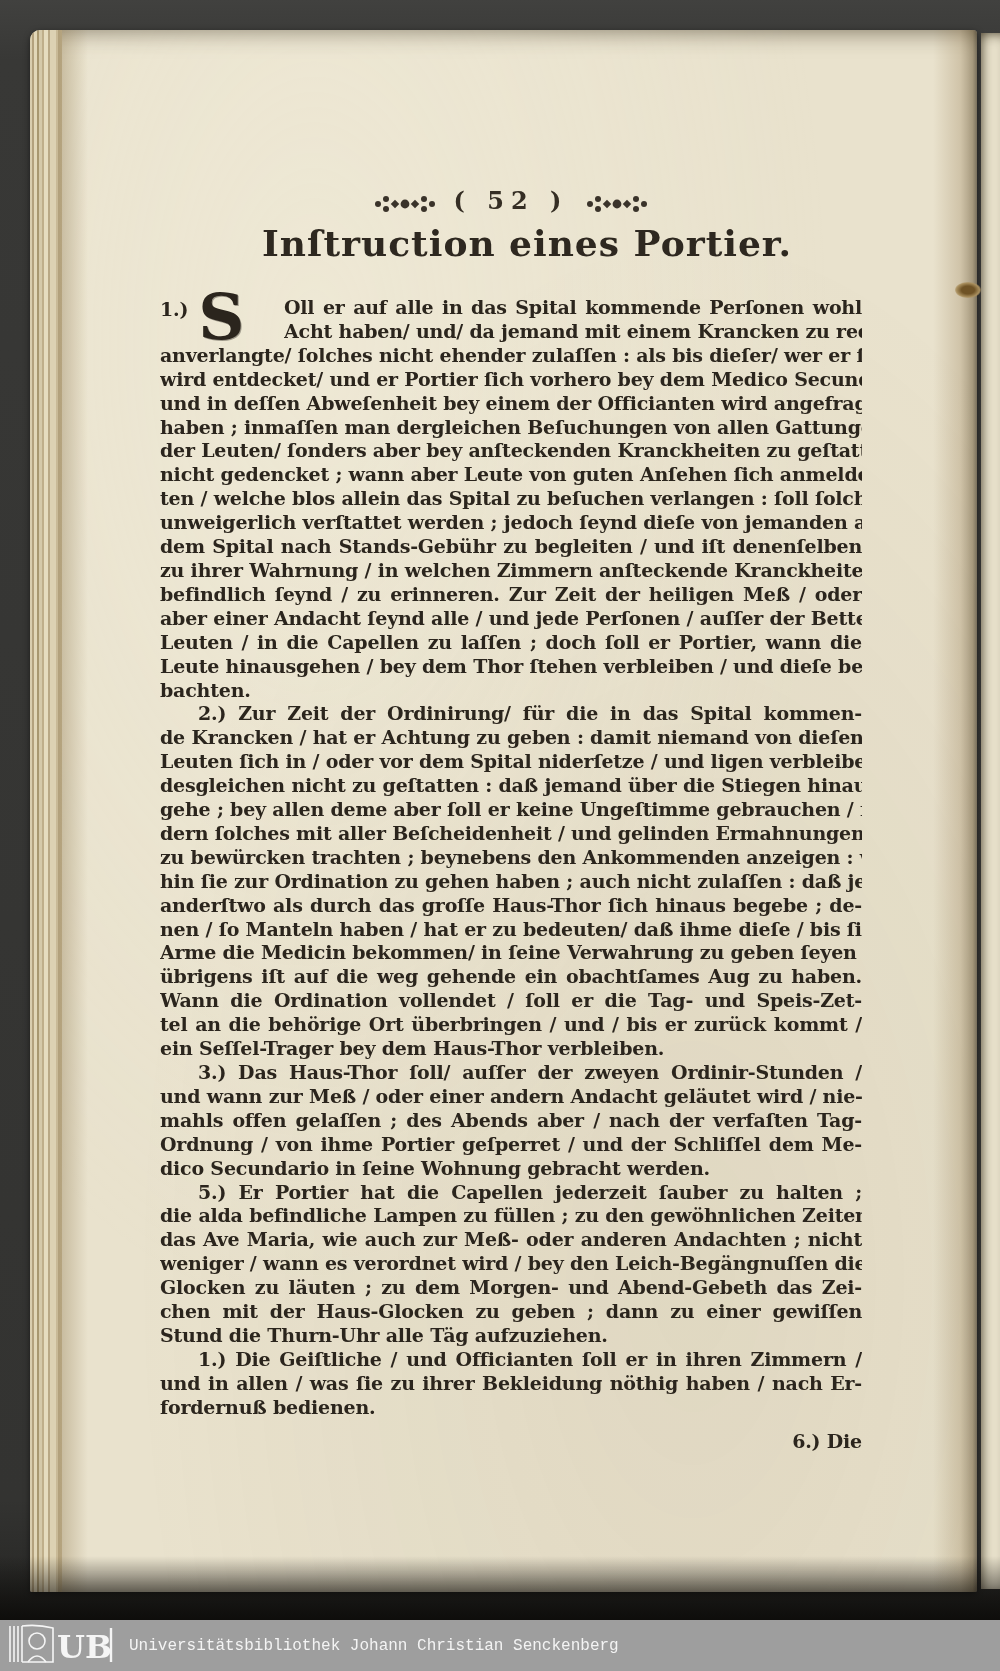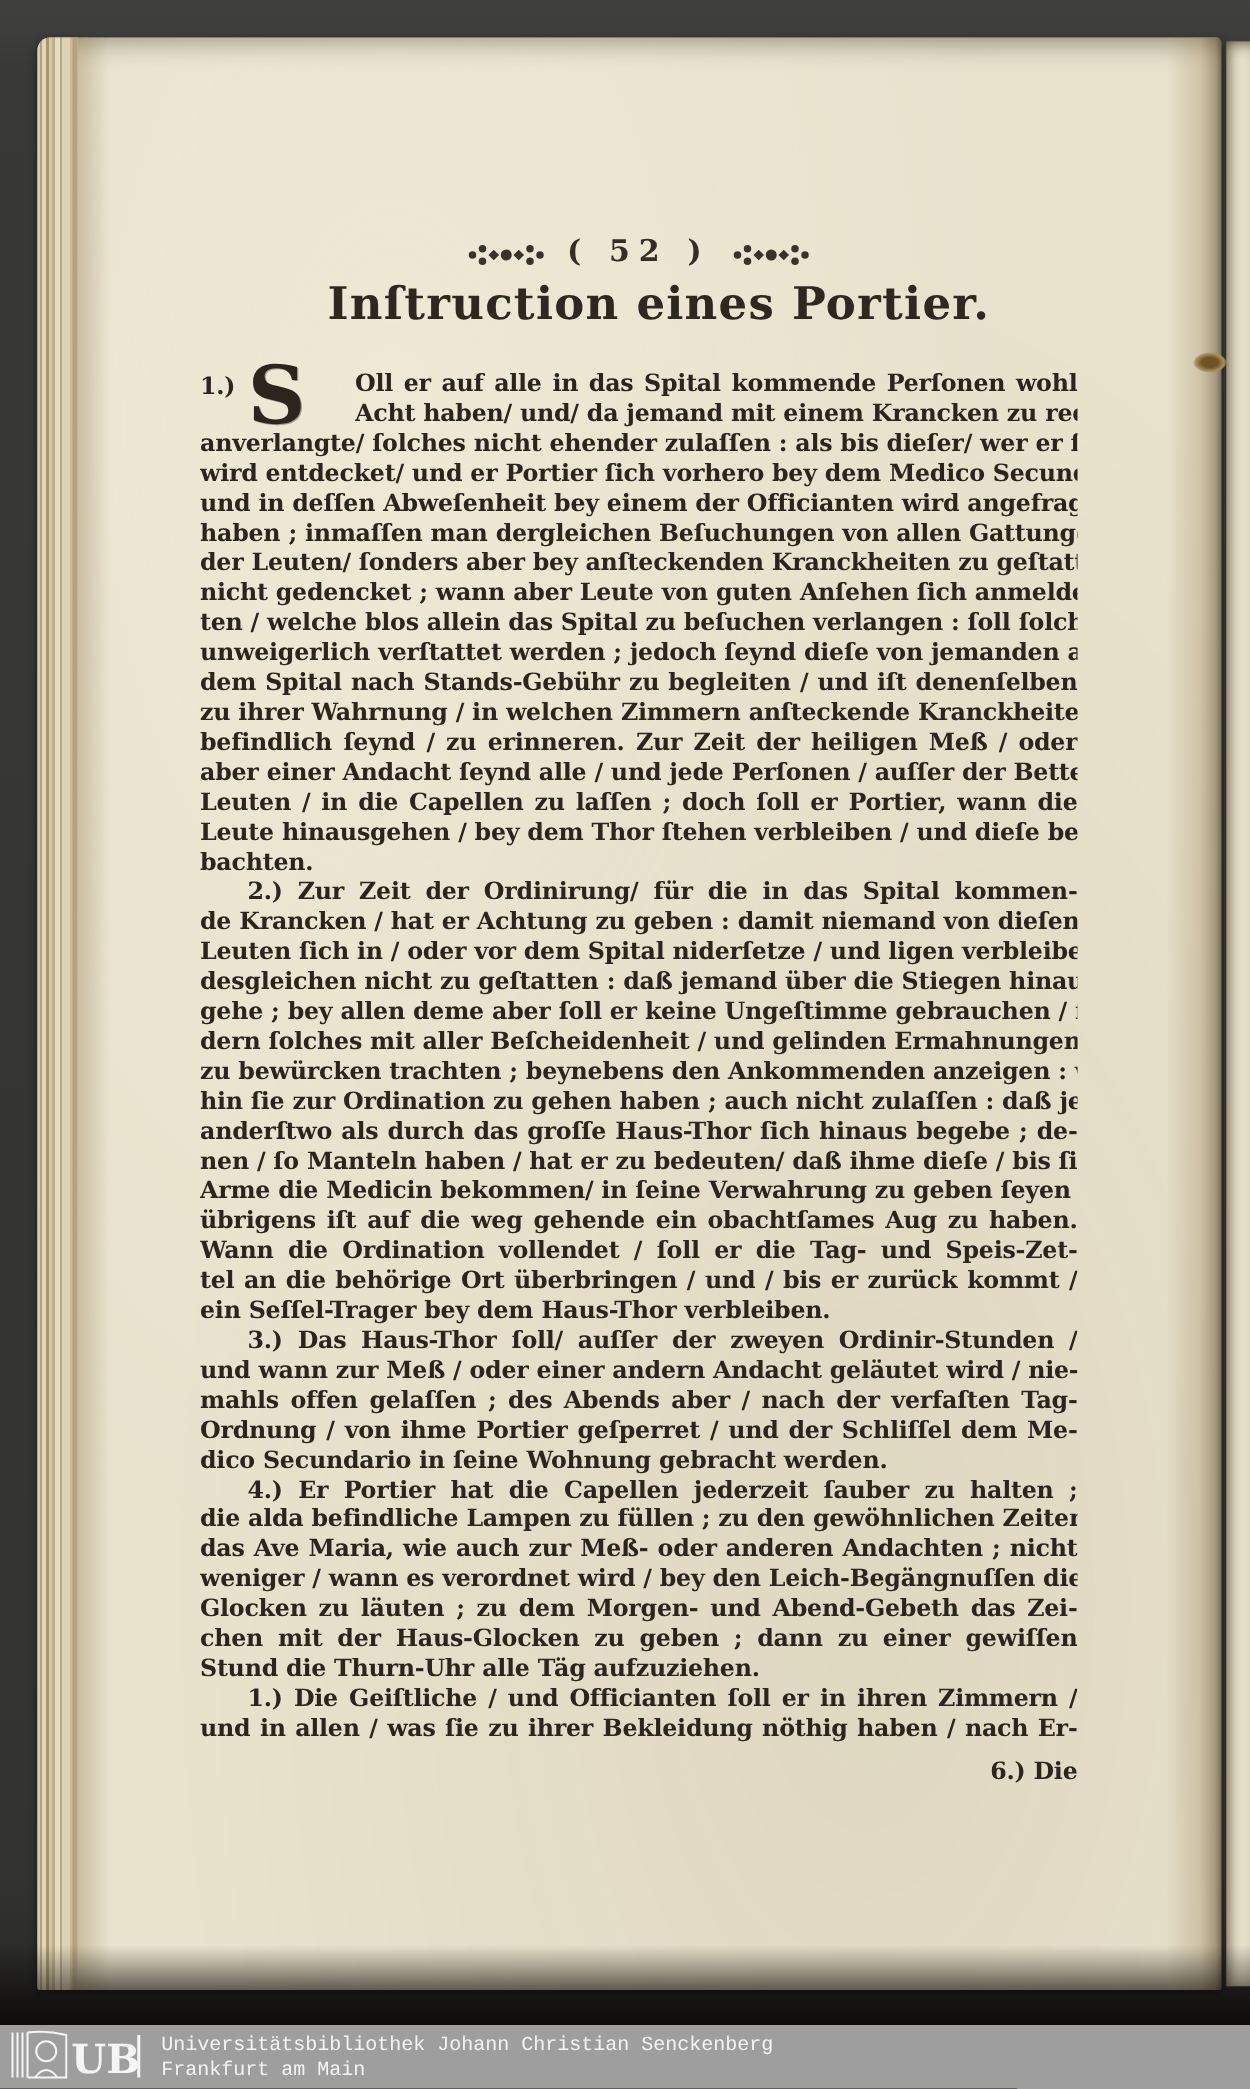--- a/index.html
+++ b/index.html
@@ -142,30 +142,31 @@
       <div class="ln">Wann die Ordination vollendet / ſoll er die Tag- und Speis-Zet-</div>
       <div class="ln">tel an die behörige Ort überbringen / und / bis er zurück kommt /</div>
       <div class="ln last">ein Seſſel-Trager bey dem Haus-Thor verbleiben.</div>
 
       <div class="ln ind">3.) Das Haus-Thor ſoll/ auſſer der zweyen Ordinir-Stunden /</div>
       <div class="ln">und wann zur Meß / oder einer andern Andacht geläutet wird / nie-</div>
       <div class="ln">mahls offen gelaſſen ; des Abends aber / nach der verfaſten Tag-</div>
       <div class="ln">Ordnung / von ihme Portier geſperret / und der Schliſſel dem Me-</div>
       <div class="ln last">dico Secundario in ſeine Wohnung gebracht werden.</div>
 
-      <div class="ln ind">4.) Er Portier hat die Capellen jederzeit ſauber zu halten ;</div>
+      <div class="ln ind">5.) Er Portier hat die Capellen jederzeit ſauber zu halten ;</div>
       <div class="ln">die alda befindliche Lampen zu füllen ; zu den gewöhnlichen Zeiten</div>
       <div class="ln">das Ave Maria, wie auch zur Meß- oder anderen Andachten ; nicht</div>
       <div class="ln">weniger / wann es verordnet wird / bey den Leich-Begängnuſſen die</div>
       <div class="ln">Glocken zu läuten ; zu dem Morgen- und Abend-Gebeth das Zei-</div>
       <div class="ln">chen mit der Haus-Glocken zu geben ; dann zu einer gewiſſen</div>
       <div class="ln last">Stund die Thurn-Uhr alle Täg aufzuziehen.</div>
 
       <div class="ln ind">1.) Die Geiſtliche / und Officianten ſoll er in ihren Zimmern /</div>
       <div class="ln">und in allen / was ſie zu ihrer Bekleidung nöthig haben / nach Er-</div>
+      <div class="ln last">fordernuß bedienen.</div>
 
       <div class="catch">6.) Die</div>
     </div>
   </div>
 
   <div class="sliver"></div>
   <div class="bottomshade"></div>
 
   <div class="footer">
     <span class="logo">
@@ -178,17 +179,16 @@
           <path d="M15,3 Q30,1 46,5 L46,39 L15,39"></path>
           <circle cx="30" cy="18" r="8"></circle>
           <path d="M21,39 Q30,27 39,39"></path>
           <line x1="104" y1="5" x2="104" y2="39" stroke-width="2.4"></line>
         </g>
         <text x="50" y="35" font-family="DejaVu Serif, serif" font-weight="bold" font-size="32" fill="#f5f5f5">UB</text>
       </svg>
     </span>
     <span class="footer-text">
       <div>Universitätsbibliothek Johann Christian Senckenberg</div>
-      <div>Frankfurt am Main</div>
     </span>
   </div>
 
 </div>
 
 </body></html>

